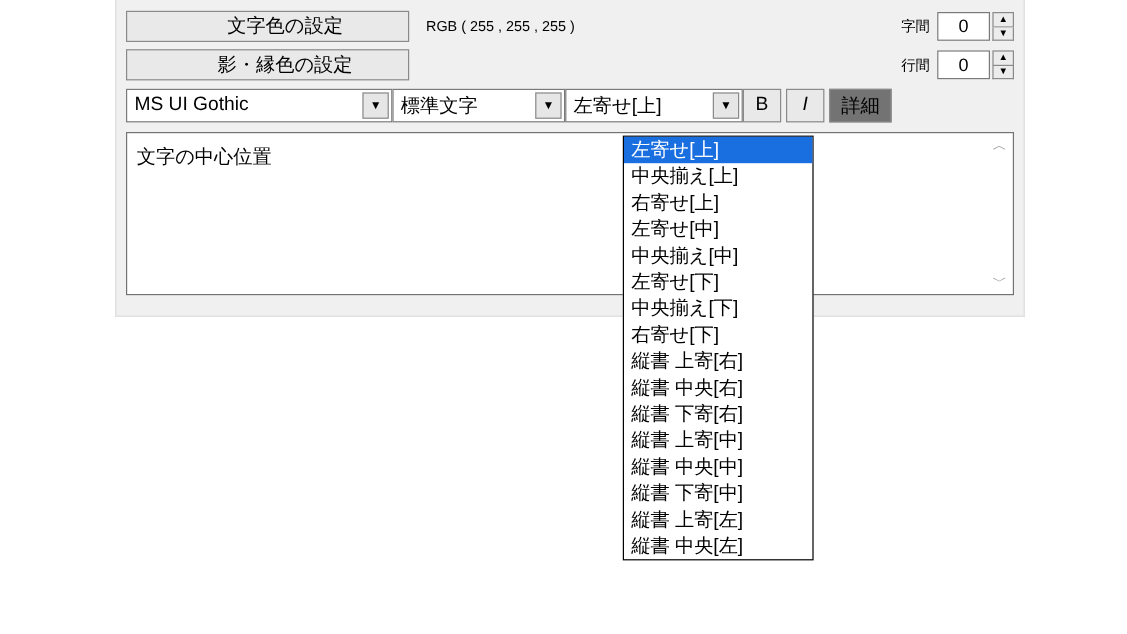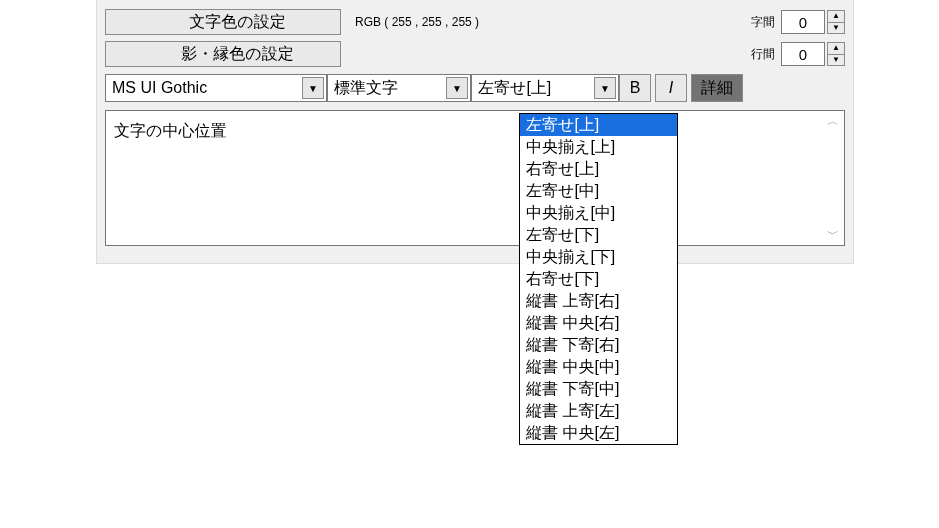--- a/index.html
+++ b/index.html
@@ -277,17 +277,18 @@
     <div class="dropdown-item">中央揃え[上]</div>
     <div class="dropdown-item">右寄せ[上]</div>
     <div class="dropdown-item">左寄せ[中]</div>
     <div class="dropdown-item">中央揃え[中]</div>
     <div class="dropdown-item">左寄せ[下]</div>
     <div class="dropdown-item">中央揃え[下]</div>
     <div class="dropdown-item">右寄せ[下]</div>
     <div class="dropdown-item">縦書 上寄[右]</div>
     <div class="dropdown-item">縦書 中央[右]</div>
     <div class="dropdown-item">縦書 下寄[右]</div>
+    <div class="dropdown-item">縦書 上寄[中]</div>
     <div class="dropdown-item">縦書 中央[中]</div>
     <div class="dropdown-item">縦書 下寄[中]</div>
     <div class="dropdown-item">縦書 上寄[左]</div>
     <div class="dropdown-item">縦書 中央[左]</div>
   </div>
 
 </body></html>

